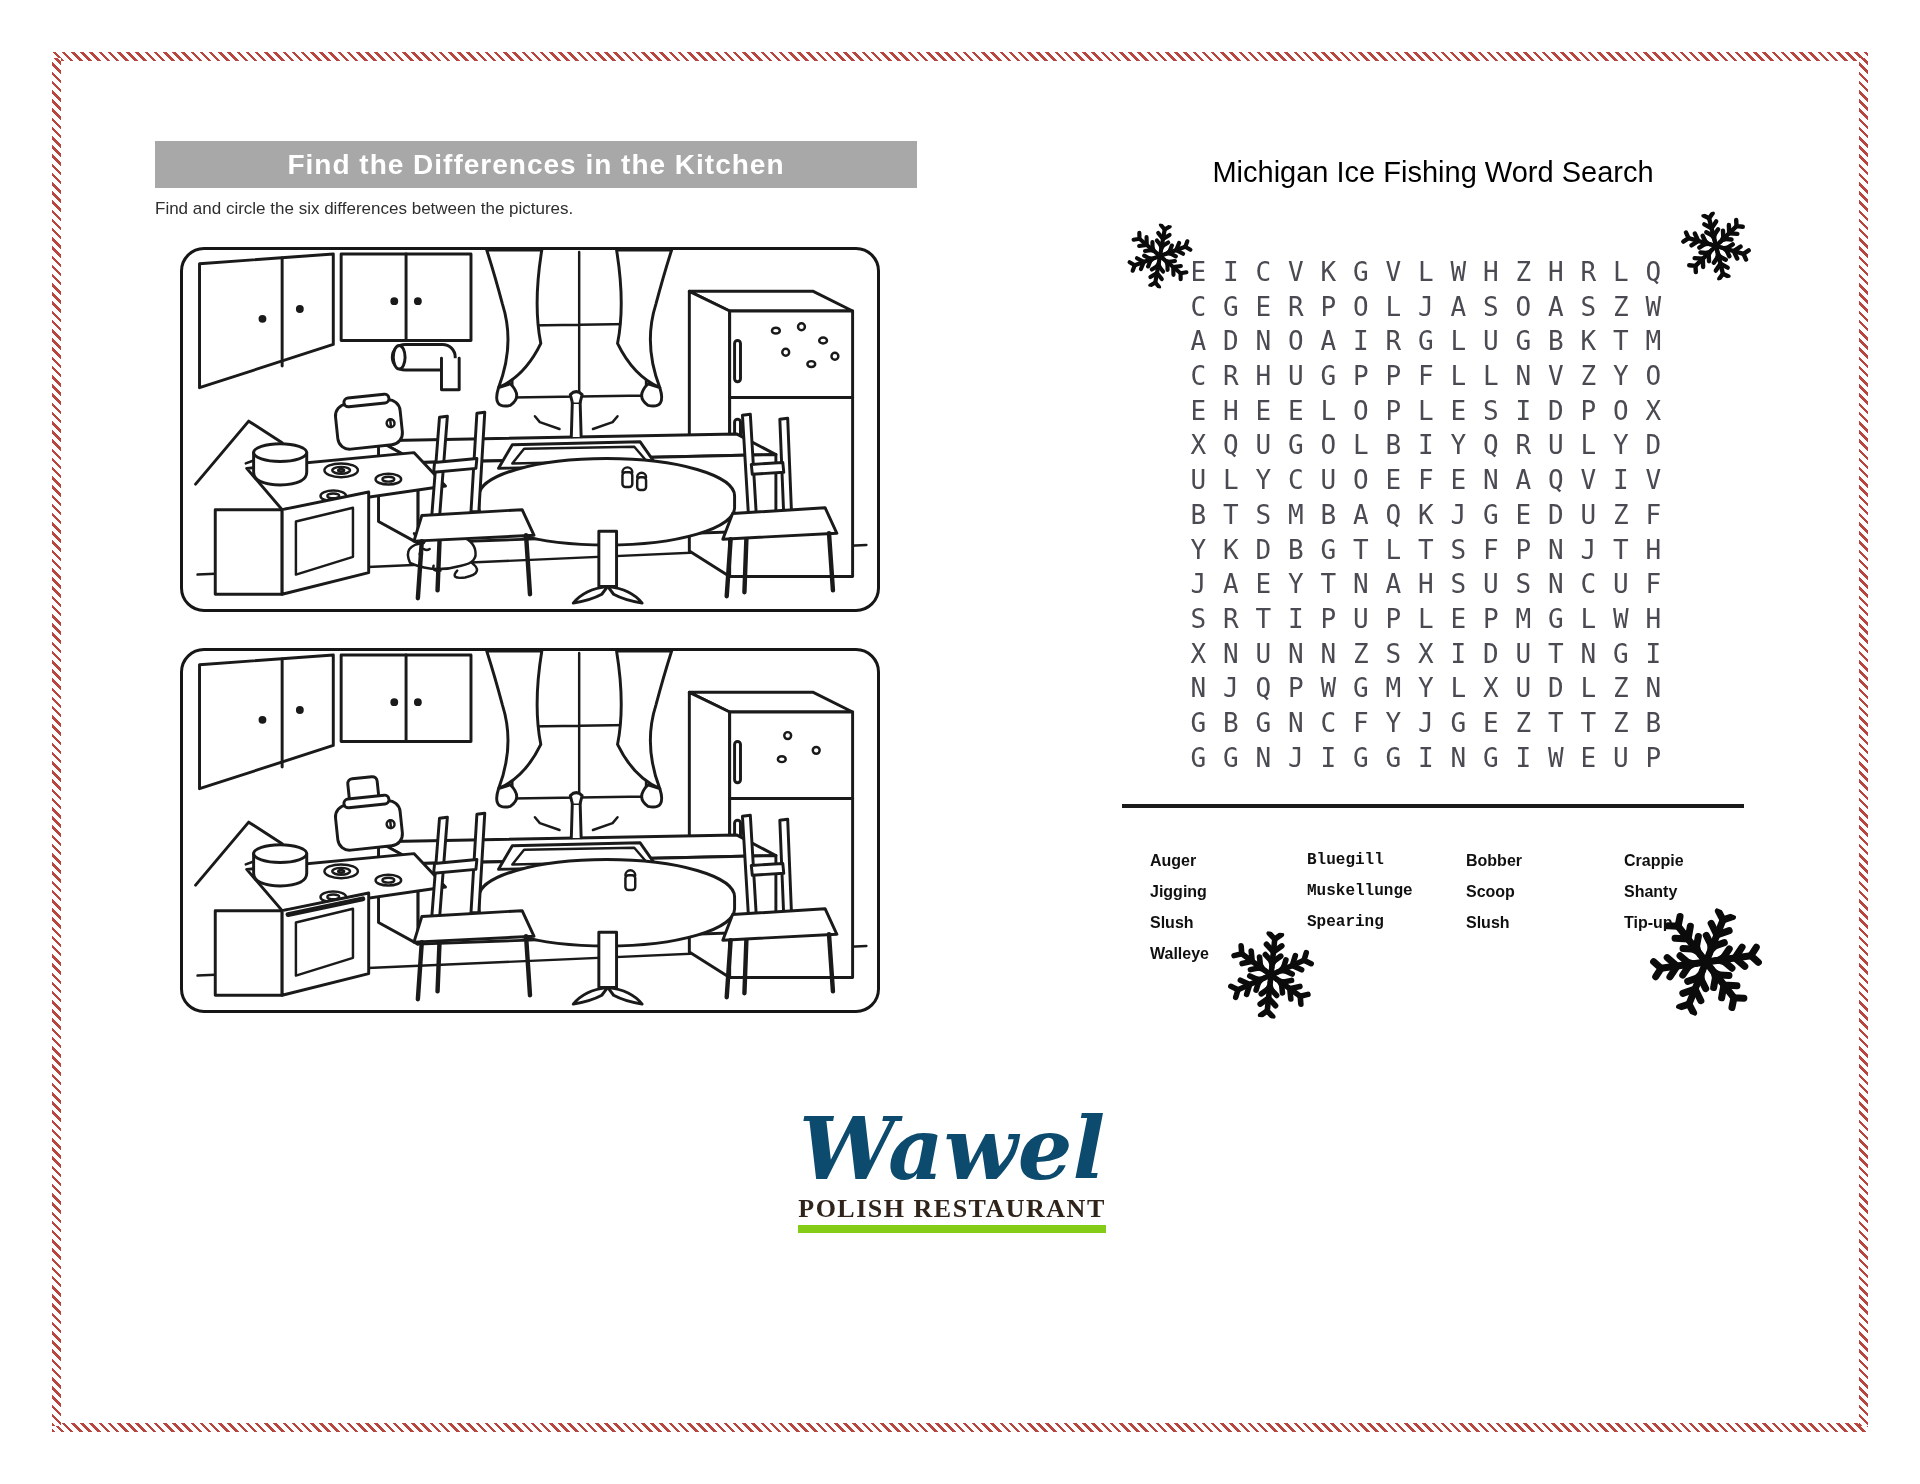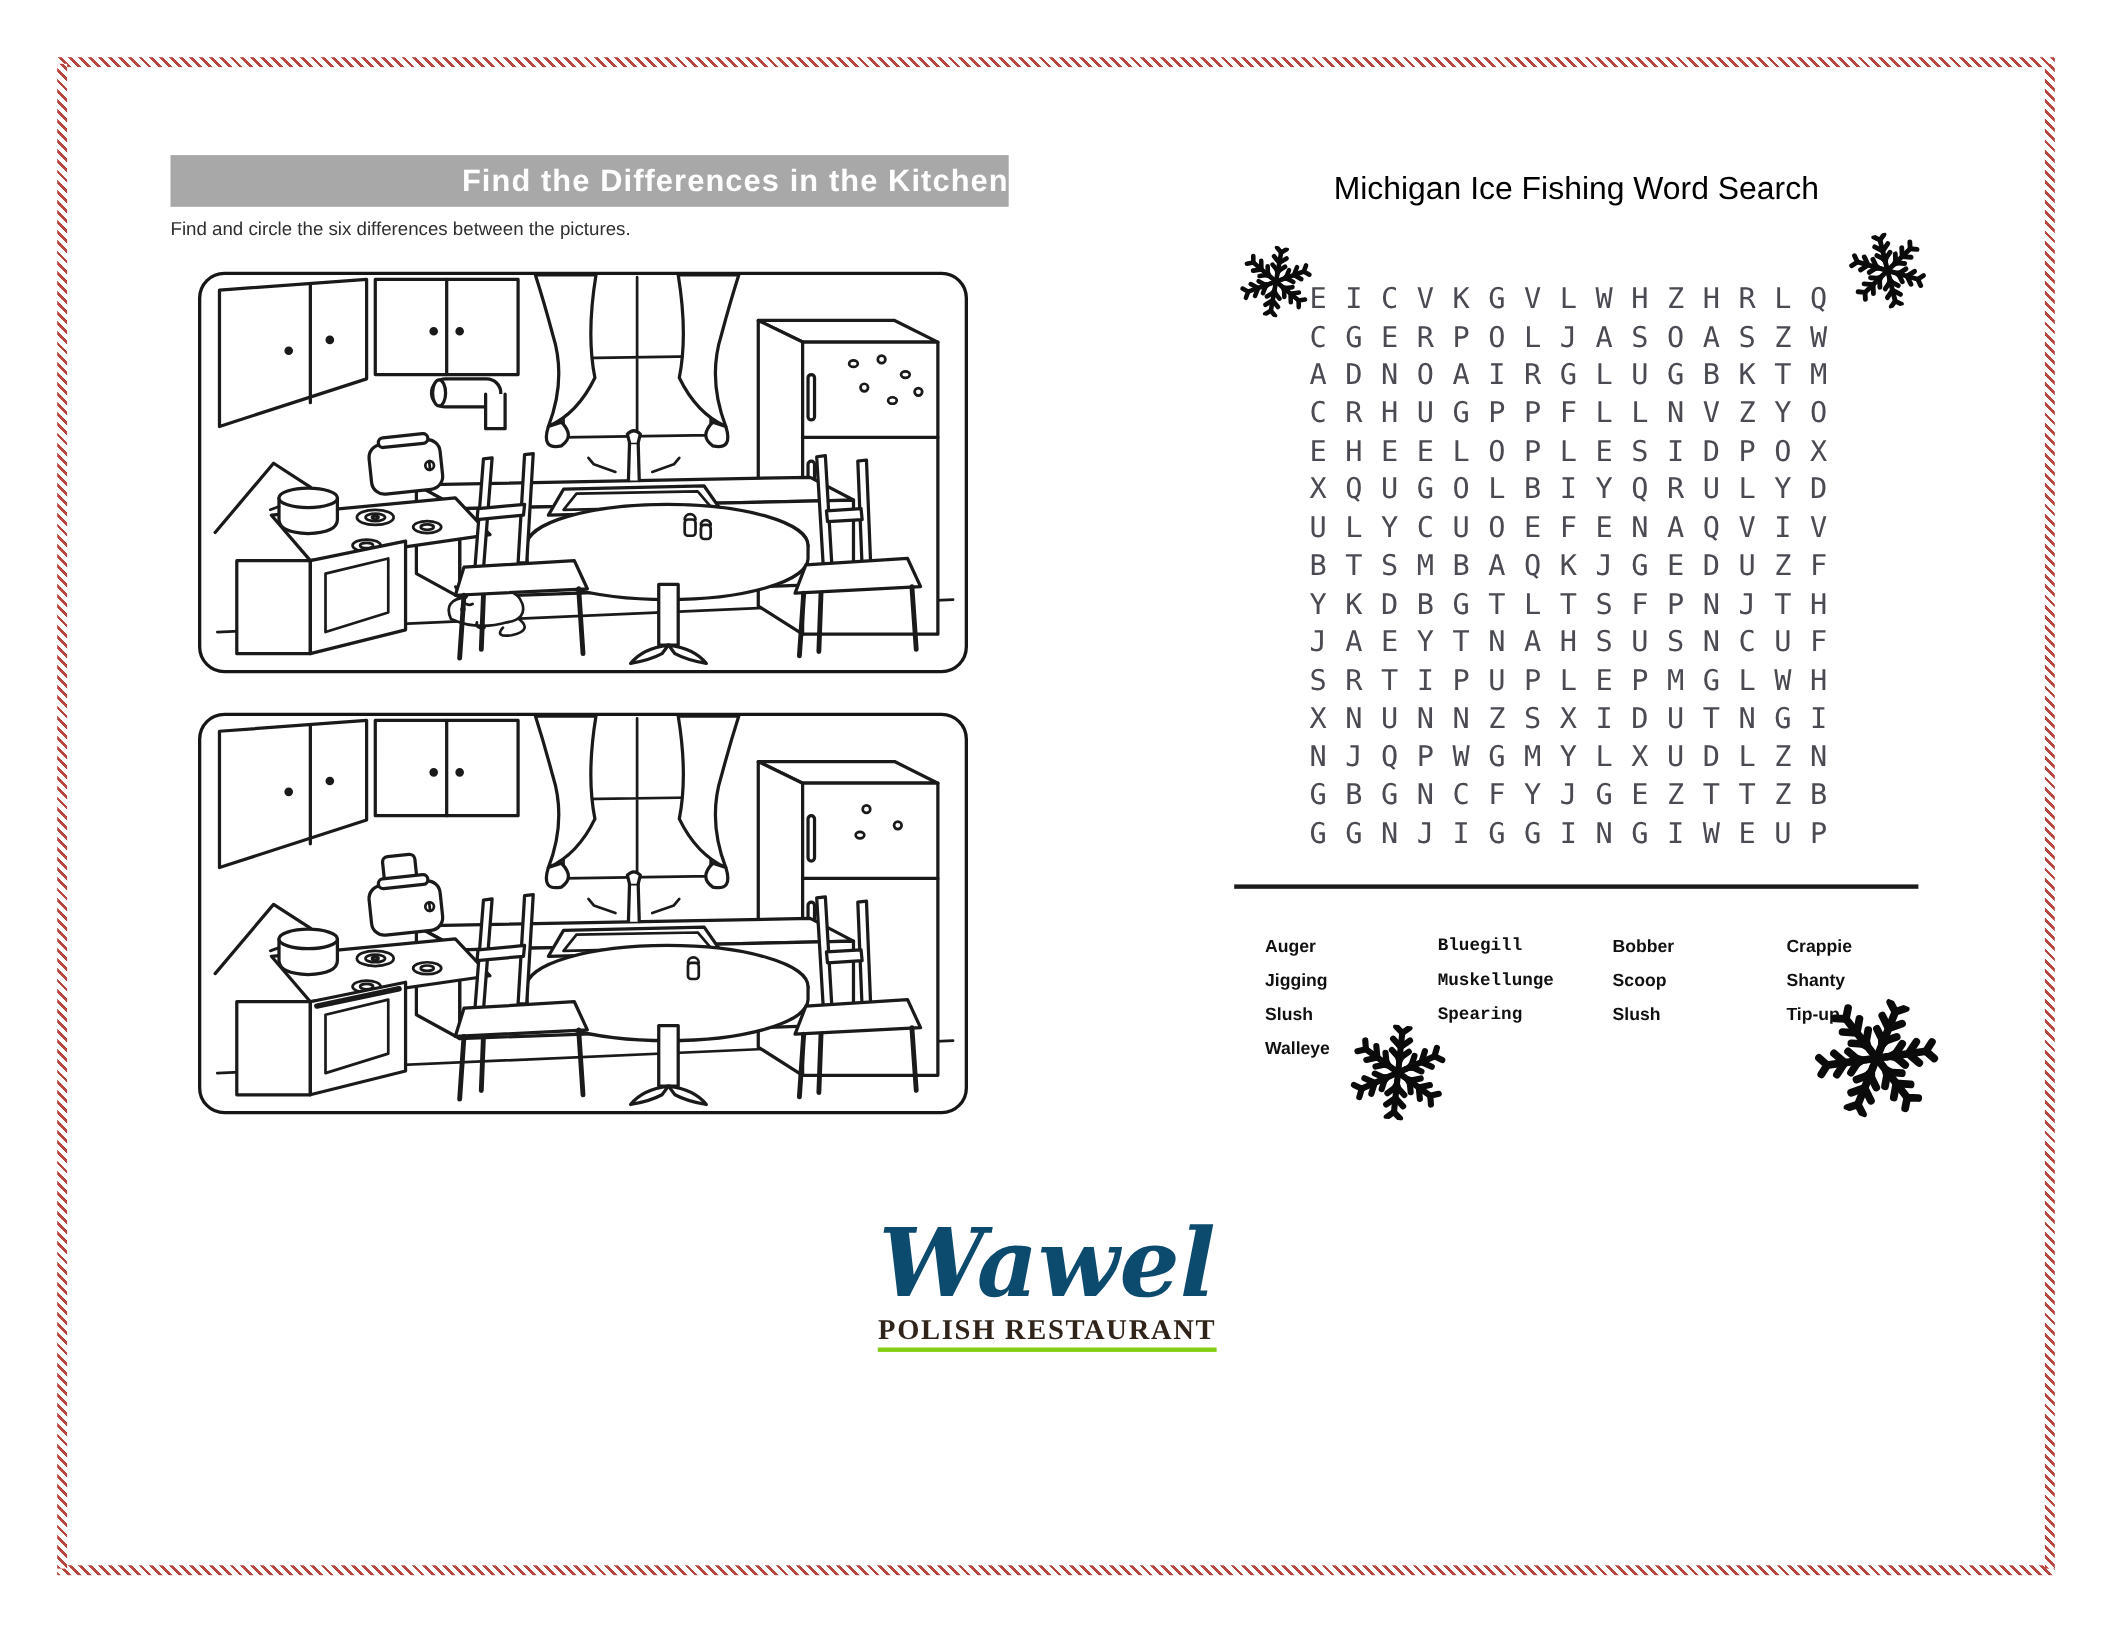--- a/index.html
+++ b/index.html
@@ -9,21 +9,21 @@
 
   
   .stripe { position:absolute; background:repeating-linear-gradient(45deg,#b8463f 0,#b8463f 2.5px,#ffffff 2.5px,#ffffff 6.5px); }
   .stripe.top    { left:52px;  top:52px;   width:1816px; height:9px; }
   .stripe.bottom { left:52px;  top:1423px; width:1816px; height:9px; }
   .stripe.left   { left:52px;  top:58px;   width:9px;  height:1368px; }
   .stripe.right  { left:1859px;top:58px;   width:9px;  height:1368px; }
 
   
   .banner { position:absolute; left:155px; top:141px; width:762px; height:47px;
-            background:#a8a8a8; color:#ffffff; text-align:right; line-height:47px;
+            background:#a8a8a8; color:#ffffff; text-align:center; line-height:47px;
             font-size:28px; font-weight:bold; letter-spacing:1px; }
   .instructions { position:absolute; left:155px; top:199px; width:762px; 
             font-size:17px; color:#2e2e2e; }
   .kitchen-panel { position:absolute; left:180px; width:700px; height:365px;
             border:3px solid #161616; border-radius:24px; background:#ffffff; overflow:hidden; }
   .kitchen-panel.a { top:247px; }
   .kitchen-panel.b { top:648px; }
   .kitchen-panel svg { width:100%; height:100%; display:block; }
 
   
@@ -46,21 +46,21 @@
   .sf2 { left:1682px; top:212px; width:68px;  height:68px;  transform:rotate(-14deg); }
   .sf3 { left:1228px; top:932px; width:86px;  height:86px;  transform:rotate(6deg); }
   .sf4 { left:1652px; top:908px; width:108px; height:108px; transform:rotate(22deg); }
 
   
   .logo { position:absolute; left:702px; top:1106px; width:500px; text-align:center; }
   .logo-script { font-family:"DejaVu Serif", serif; font-style:italic; font-weight:bold;
             font-size:86px; line-height:1.0; color:#0c4a6e; }
   .logo-sub { display:inline-block; margin-top:2px; font-family:"Liberation Serif", serif;
             font-weight:bold; font-size:26px; letter-spacing:1.5px; color:#30241a;
-            border-bottom:4px solid #84cc16; padding-bottom:1px; }
+            border-bottom:8px solid #84cc16; padding-bottom:1px; }
 
   .hidden-defs { position:absolute; width:0; height:0; overflow:hidden; }
 </style>
 </head>
 <body>
 
 <div class="page">
 
   <div class="stripe top"></div>
   <div class="stripe bottom"></div>

